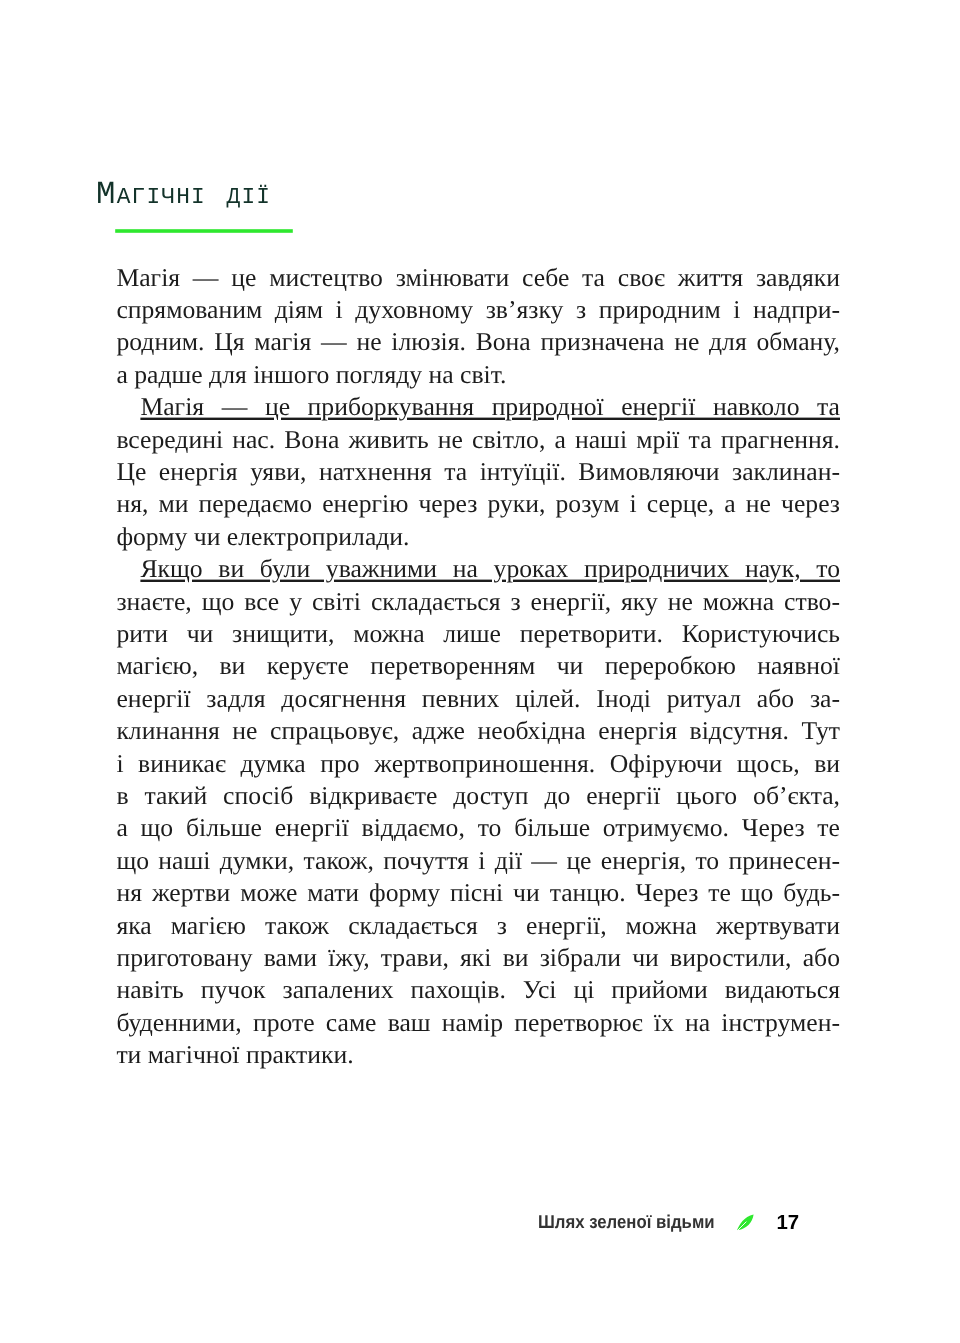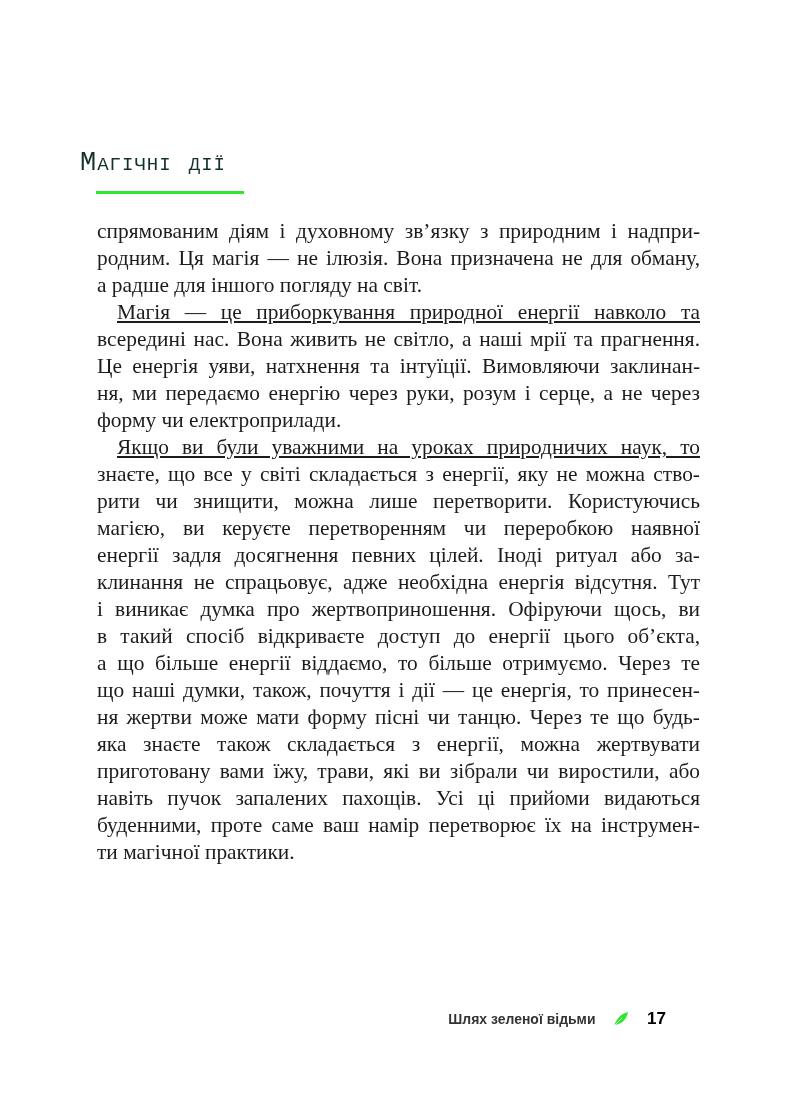--- a/index.html
+++ b/index.html
@@ -37,20 +37,21 @@
   </style>
 </head>
 <body>
 
 <div class="page">
   <h1 class="title">Магічні дії</h1>
   <div class="title-rule"></div>
 
   <div class="body-text">
     <p class="para">
+      <span class="line first">Магія — це мистецтво змінювати себе та своє життя завдяки</span>
       <span class="line">спрямованим діям і духовному зв’язку з природним і надпри-</span>
       <span class="line">родним. Ця магія — не ілюзія. Вона призначена не для обману,</span>
       <span class="line last">а радше для іншого погляду на світ.</span>
     </p>
     <p class="para indent">
       <span class="line first">Магія — це приборкування природної енергії навколо та</span>
       <span class="line">всередині нас. Вона живить не світло, а наші мрії та прагнення.</span>
       <span class="line">Це енергія уяви, натхнення та інтуїції. Вимовляючи заклинан-</span>
       <span class="line">ня, ми передаємо енергію через руки, розум і серце, а не через</span>
       <span class="line last">форму чи електроприлади.</span>
@@ -60,21 +61,21 @@
       <span class="line">знаєте, що все у світі складається з енергії, яку не можна ство-</span>
       <span class="line">рити чи знищити, можна лише перетворити. Користуючись</span>
       <span class="line">магією, ви керуєте перетворенням чи переробкою наявної</span>
       <span class="line">енергії задля досягнення певних цілей. Іноді ритуал або за-</span>
       <span class="line">клинання не спрацьовує, адже необхідна енергія відсутня. Тут</span>
       <span class="line">і виникає думка про жертвоприношення. Офіруючи щось, ви</span>
       <span class="line">в такий спосіб відкриваєте доступ до енергії цього об’єкта,</span>
       <span class="line">а що більше енергії віддаємо, то більше отримуємо. Через те</span>
       <span class="line">що наші думки, також, почуття і дії — це енергія, то принесен-</span>
       <span class="line">ня жертви може мати форму пісні чи танцю. Через те що будь-</span>
-      <span class="line">яка знаєте також складається з енергії, можна жертвувати</span>
+      <span class="line">яка магією також складається з енергії, можна жертвувати</span>
       <span class="line">приготовану вами їжу, трави, які ви зібрали чи виростили, або</span>
       <span class="line">навіть пучок запалених пахощів. Усі ці прийоми видаються</span>
       <span class="line">буденними, проте саме ваш намір перетворює їх на інструмен-</span>
       <span class="line last">ти магічної практики.</span>
     </p>
   </div>
 
   <div class="footer">
     <span class="footer-title">Шлях зеленої відьми</span>
     <span class="leaf">

